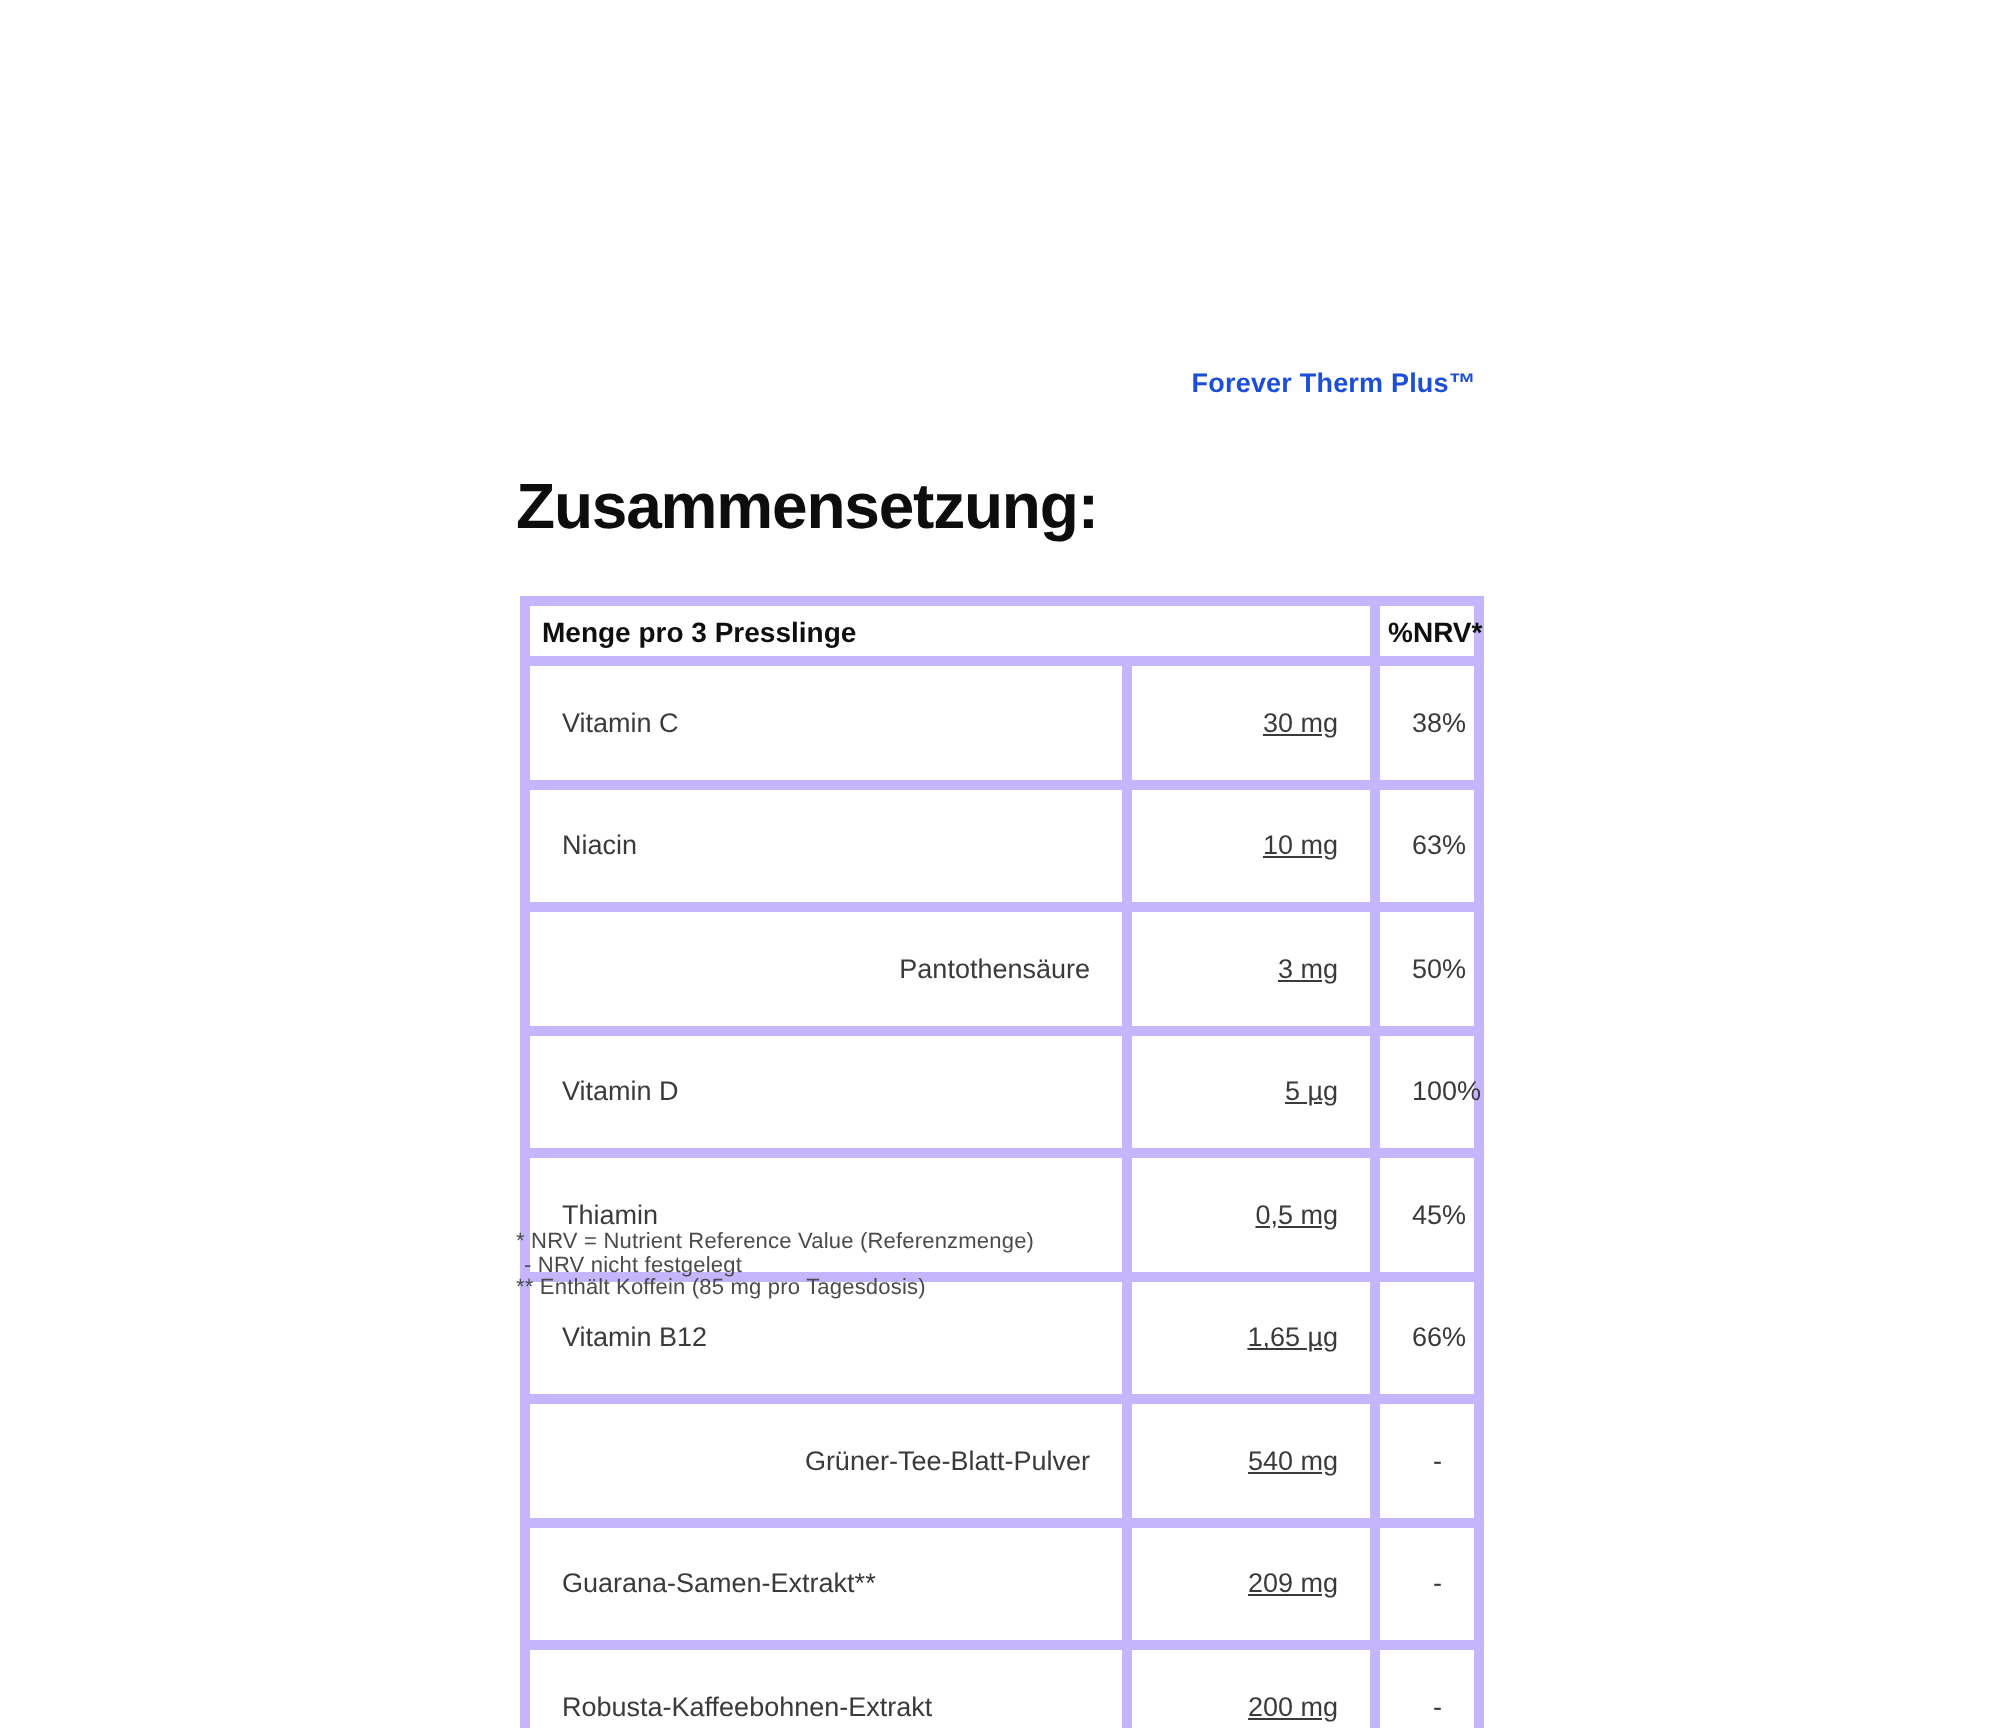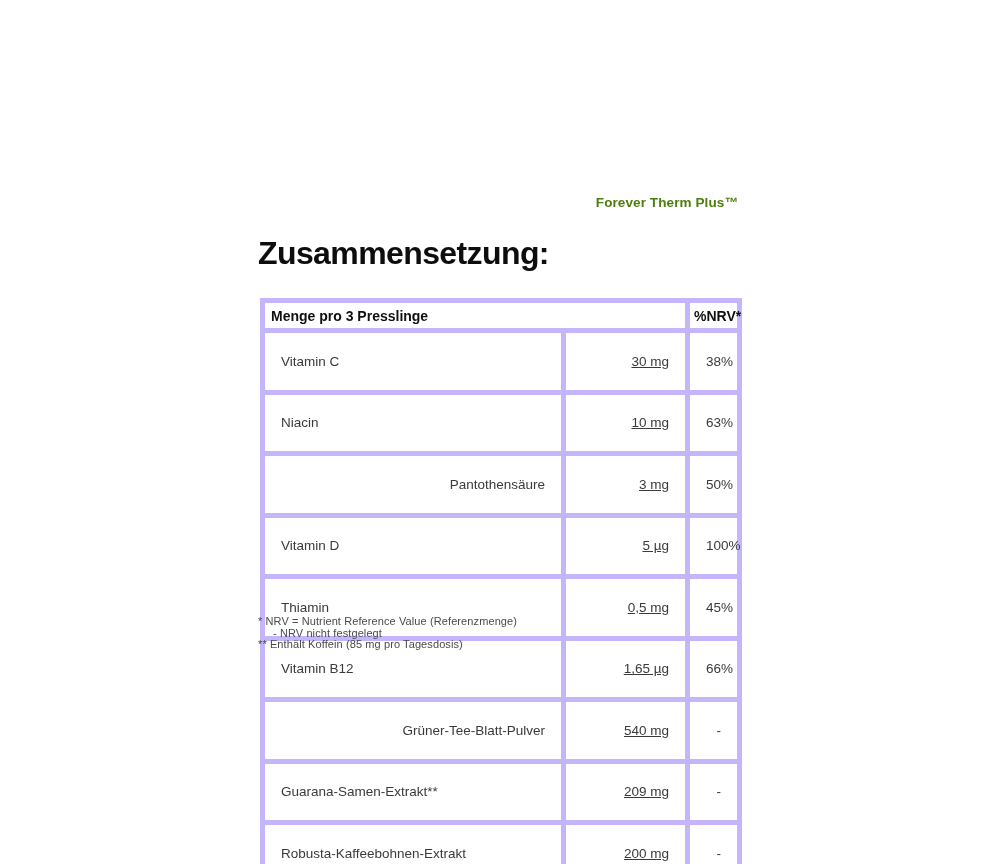--- a/index.html
+++ b/index.html
@@ -11,26 +11,26 @@
     position: relative;
     width: 1000px;
     height: 864px;
     font-family: "Liberation Sans", "DejaVu Sans", sans-serif;
     color: #3c3c3c;
     overflow: hidden;
   }
   .brand {
     position: absolute;
     left: 260px;
-    top: 195px;
+    top: 184px;
     width: 478px;
     text-align: right;
     font-size: 13.5px;
     font-weight: bold;
-    color: #4d7c0f;
+    color: #1d4ed8;
     letter-spacing: 0.1px;
   }
   .heading {
     position: absolute;
     left: 258px;
     top: 235px;
     font-size: 32px;
     font-weight: bold;
     color: #0d0d0d;
     letter-spacing: -0.6px;
@@ -78,21 +78,21 @@
   tr.thick td { border-bottom: 2px solid #1c1c1c; text-align: right; }
   .footnotes {
     position: absolute;
     left: 258px;
     top: 616px;
     font-size: 11px;
     line-height: 11.5px;
     color: #4a4a4a;
     letter-spacing: 0.1px;
   }
-  .footnotes .fn2 { padding-left: 4px; margin-left: 11px; }
+  .footnotes .fn2 { padding-left: 4px; }
 </style>
 </head>
 <body>
 
 <div class="brand">Forever Therm Plus™</div>
 
 <div class="heading">Zusammensetzung:</div>
 
 <div class="table-wrap">
   <table class="comp">

